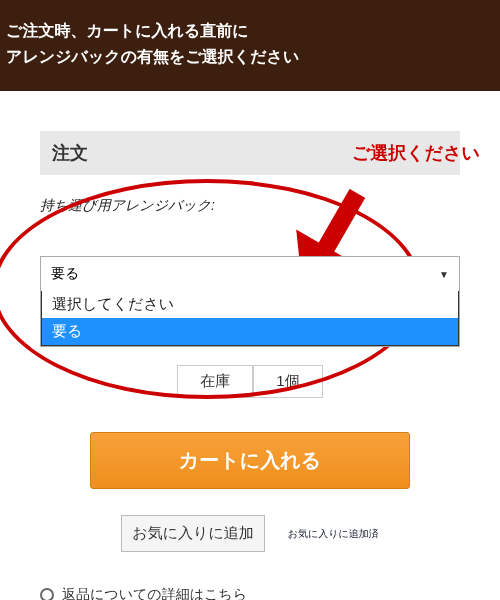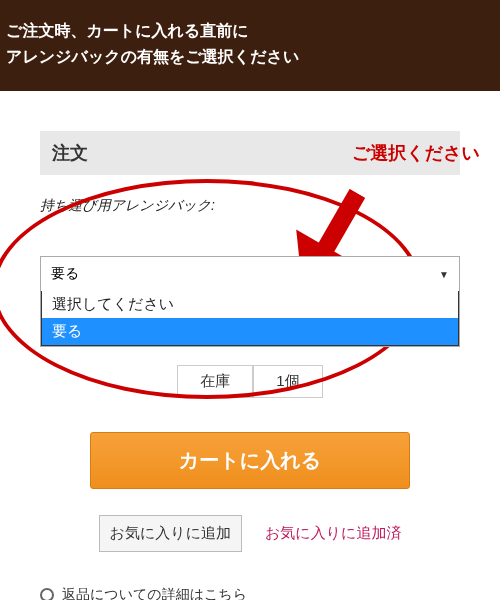--- a/index.html
+++ b/index.html
@@ -121,22 +121,22 @@
     }
     .fav-btn {
       border: 1px solid #bbb;
       background: #f5f5f5;
       padding: 8px 10px;
       font-size: 15px;
       color: #333;
       cursor: pointer;
     }
     .fav-done {
-      font-size: 15px;
-      color: #be185d;
+      font-size: 10px;
+      color: #0f172a;
     }
     .return-row {
       display: flex;
       align-items: center;
       gap: 8px;
       margin-top: 34px;
     }
     .radio-dot {
       width: 14px;
       height: 14px;

